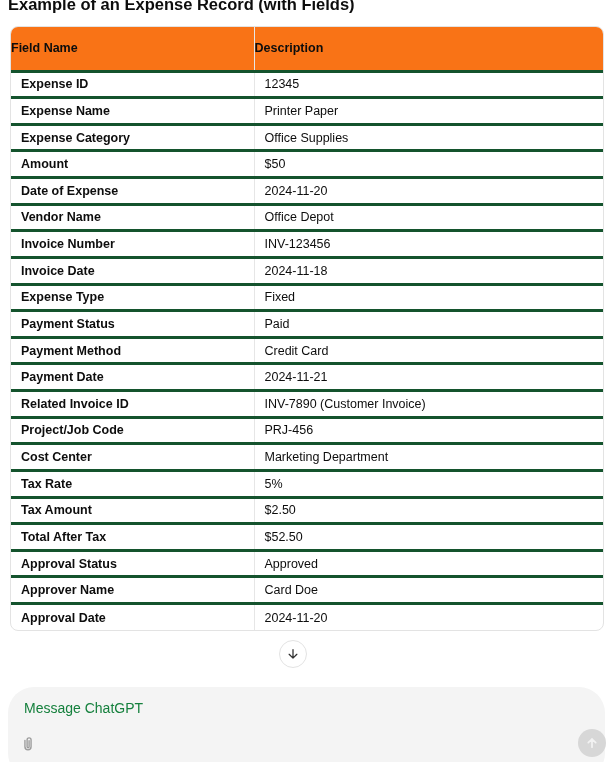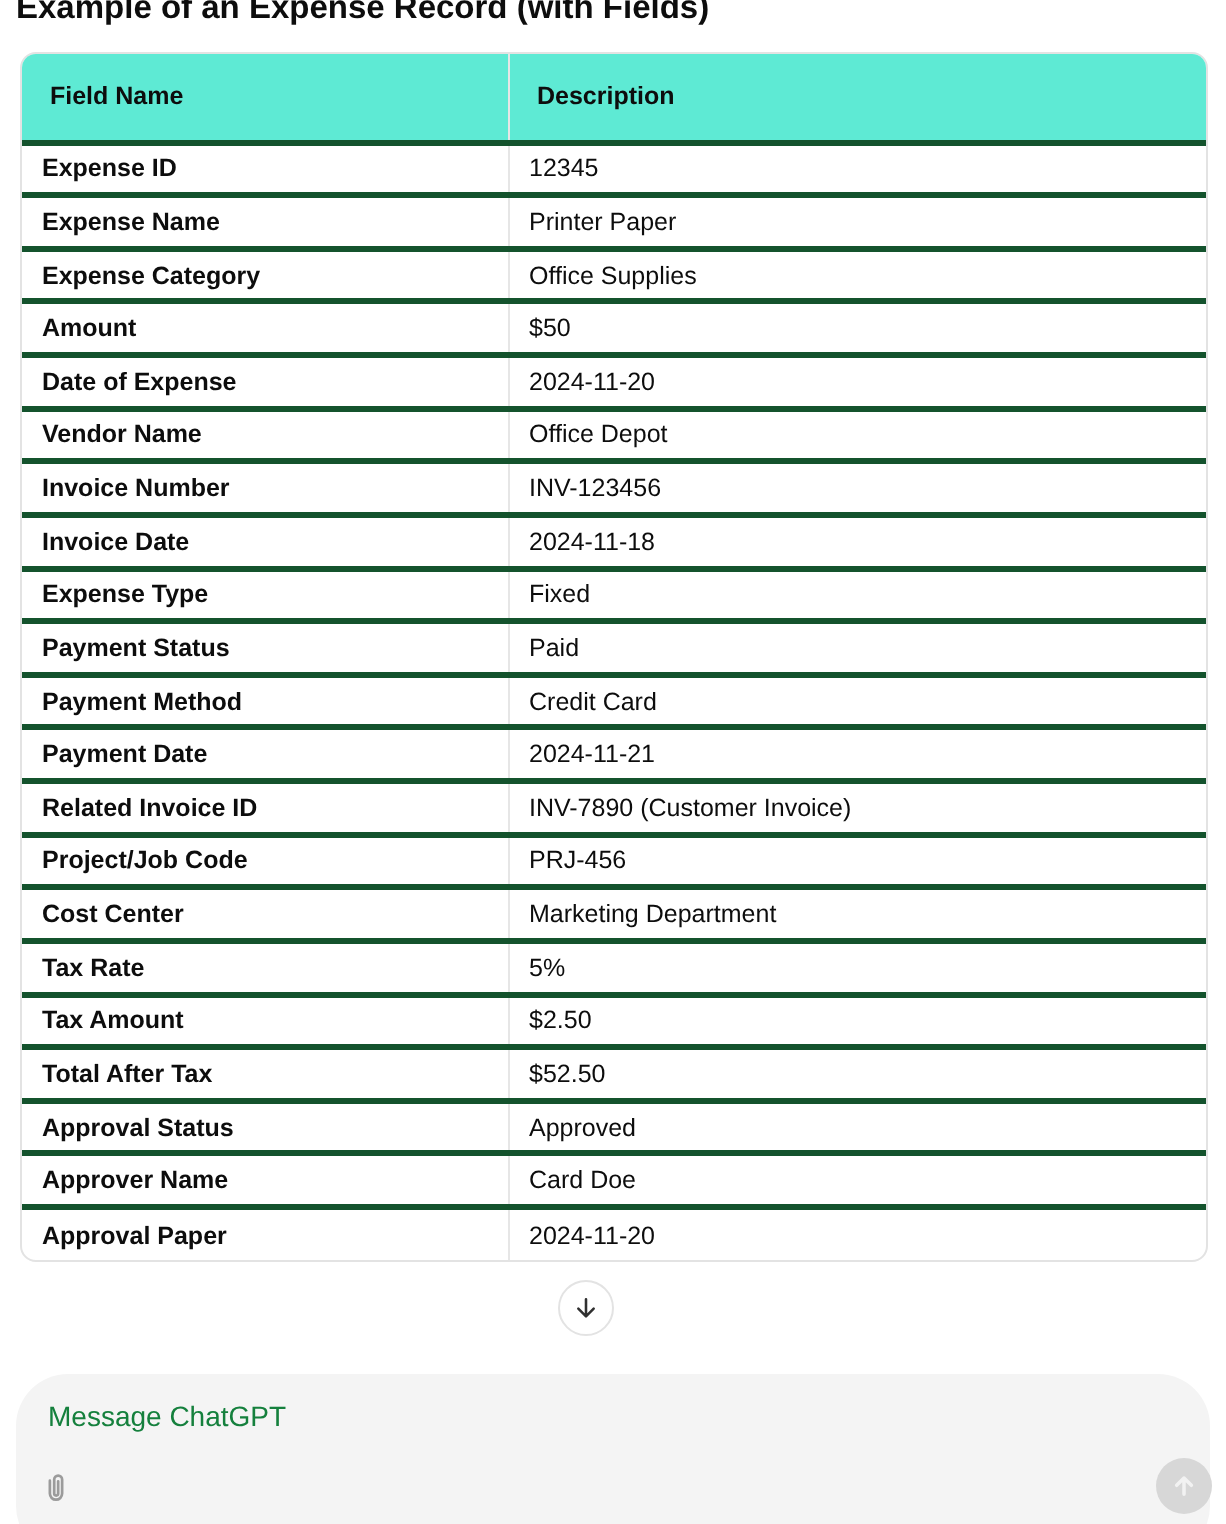--- a/index.html
+++ b/index.html
@@ -30,25 +30,25 @@
     overflow: hidden;
     background: #ffffff;
   }
   table.expense-table {
     width: 100%;
     border-collapse: collapse;
     font-size: 12.5px;
     color: #0d0d0d;
   }
   .expense-table thead th {
-    background: #5eead4;
+    background: #f97316;
     text-align: left;
     font-weight: 700;
     height: 44px;
-    padding: 0 14px;
+    padding: 0 0;
     font-size: 12.5px;
   }
   .expense-table tbody td {
     height: 26.64px;
     padding: 0 10px;
     border-top: 3px solid #14532d;
     font-weight: 400;
   }
   .expense-table th + th,
   .expense-table td + td {
@@ -201,21 +201,21 @@
         </tr>
         <tr>
           <td class="cell-field">Approval Status</td>
           <td>Approved</td>
         </tr>
         <tr>
           <td class="cell-field">Approver Name</td>
           <td>Card Doe</td>
         </tr>
         <tr>
-          <td class="cell-field">Approval Paper</td>
+          <td class="cell-field">Approval Date</td>
           <td>2024-11-20</td>
         </tr>
       </tbody>
   </table>
 </div>
 
 <button class="scroll-btn">
   <span>
     <svg width="16" height="16" viewBox="0 0 20 20" fill="none">
       <path d="M10 4.5 V15 M5.2 10.4 L10 15.2 L14.8 10.4" stroke="#303030" stroke-width="1.6" stroke-linecap="round" stroke-linejoin="round"></path>

